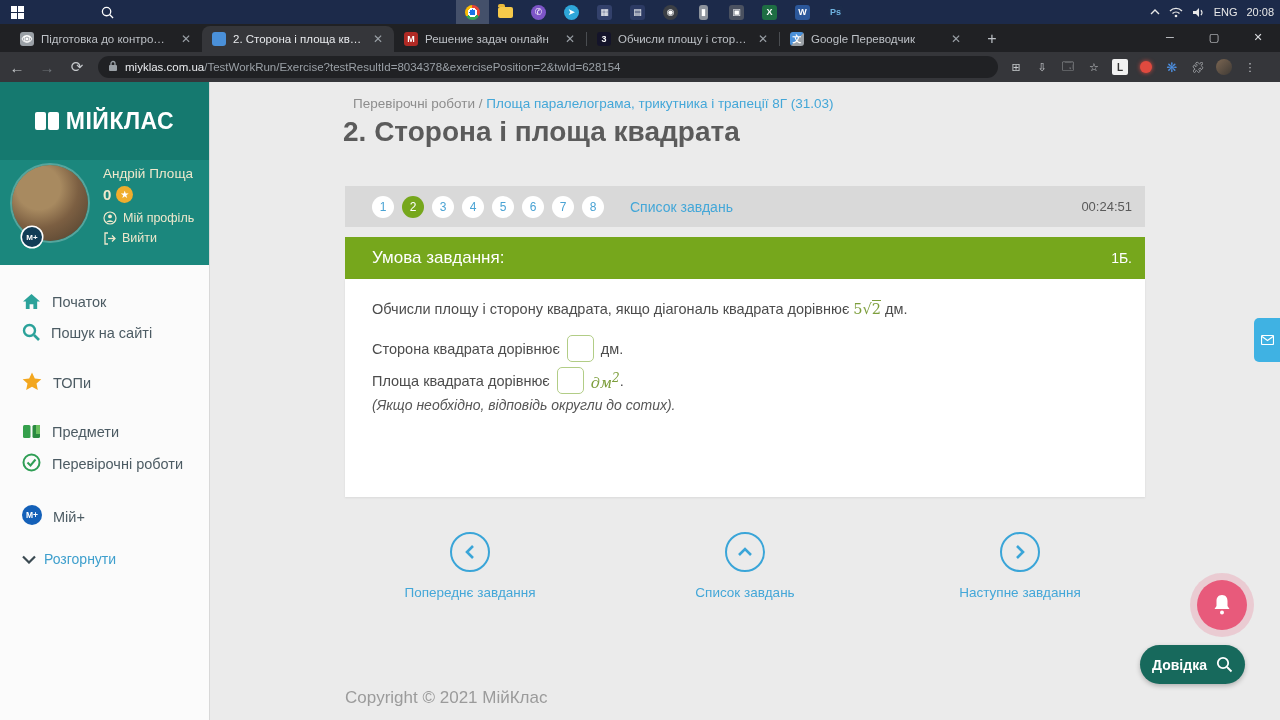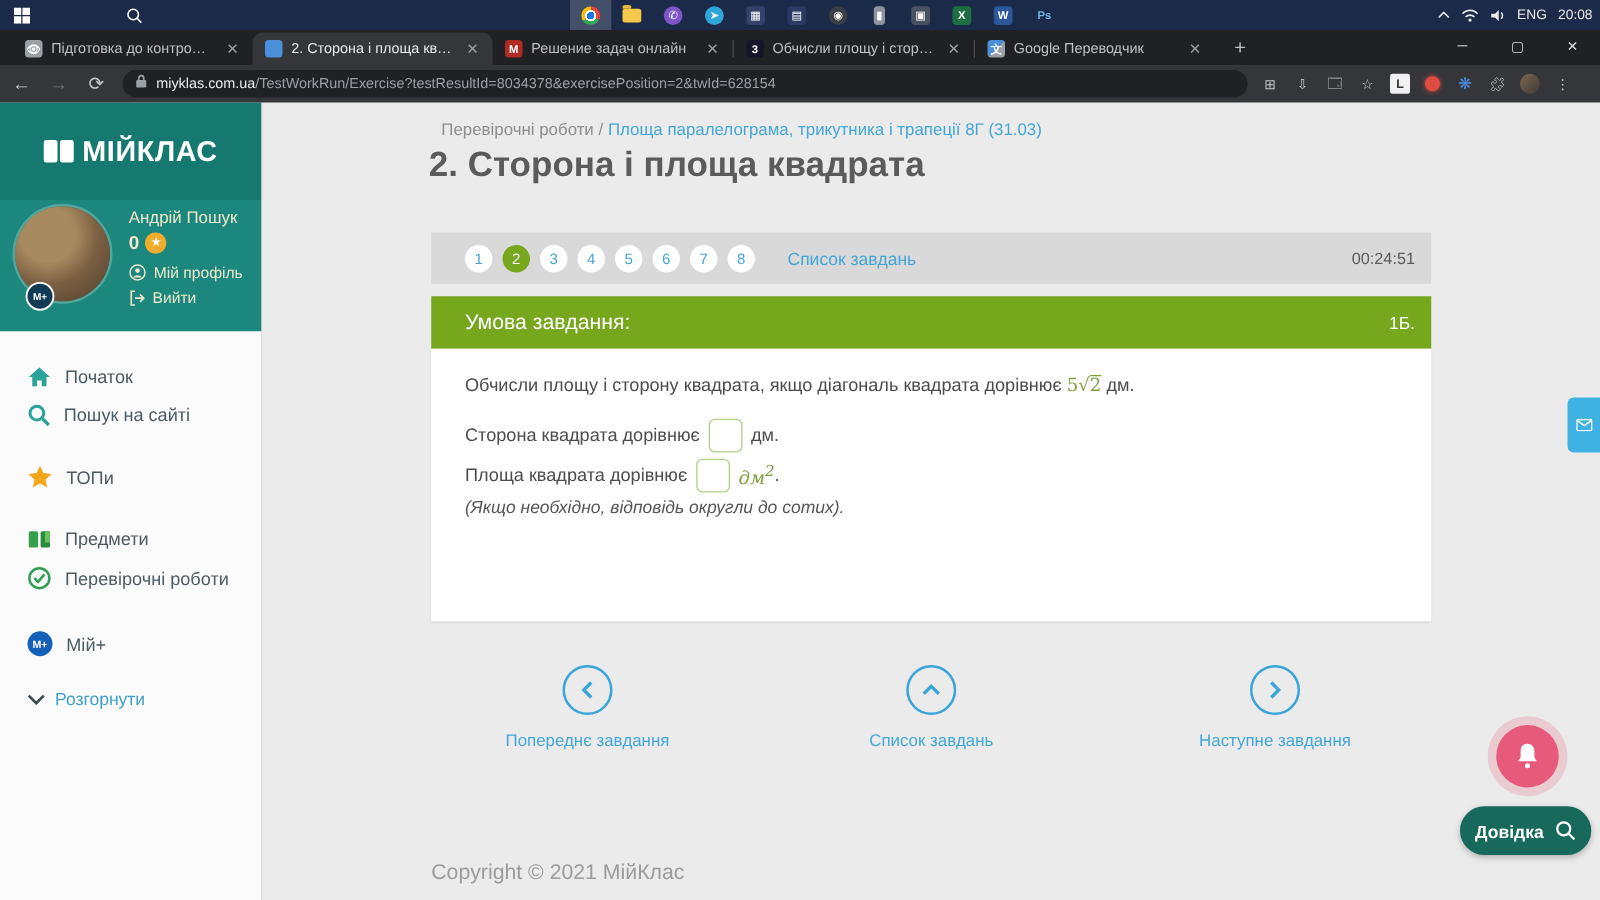--- a/index.html
+++ b/index.html
@@ -105,21 +105,21 @@
   .bottom-nav { position:absolute; top:450px; left:345px; width:800px; }
   .bn-item { position:absolute; width:220px; text-align:center; color:#44a7d8; font-size:13.5px; }
   .bn-circle { width:40px; height:40px; border:2px solid #3aa5d8; border-radius:50%; margin:0 auto 13px auto; display:flex; align-items:center; justify-content:center; }
   .bn-prev { left:15px; } .bn-list { left:290px; } .bn-next { left:565px; }
 
   .copyright { position:absolute; top:606px; left:345px; width:800px; text-align:left; color:#9b9b9b; font-size:17px; }
 
   
   .mail-tab { position:absolute; right:0; top:236px; width:26px; height:44px; background:#3fb2e3; border-radius:5px 0 0 5px; display:flex; align-items:center; justify-content:center; }
   .bell-btn { position:absolute; left:1197px; top:498px; width:50px; height:50px; border-radius:50%; background:#e85a7b; display:flex; align-items:center; justify-content:center; box-shadow:0 0 0 7px rgba(232,90,123,.22); }
-  .help-btn { position:absolute; left:1168px; top:563px; width:105px; height:39px; border-radius:20px; background:#17695c; color:#fff; display:flex; align-items:center; justify-content:center; gap:9px; font-size:14px; font-weight:bold; box-shadow:0 2px 5px rgba(0,0,0,.25); }
+  .help-btn { position:absolute; left:1140px; top:563px; width:105px; height:39px; border-radius:20px; background:#17695c; color:#fff; display:flex; align-items:center; justify-content:center; gap:9px; font-size:14px; font-weight:bold; box-shadow:0 2px 5px rgba(0,0,0,.25); }
 </style>
 </head>
 <body>
 
 <div class="screen">
 
   <div class="taskbar">
     <div class="tb-start">
       <svg width="13" height="13" viewBox="0 0 13 13">
           <rect x="0" y="0" width="6" height="6" fill="#fff"></rect>
@@ -270,21 +270,21 @@
             <span></span>
             <span></span>
           </span>
         <span class="logo-text">МІЙКЛАС</span>
       </div>
       <div class="profile-band">
         <div class="avatar">
           <div class="avatar-badge">М+</div>
         </div>
         <div class="prof-col">
-          <div class="prof-name">Андрій Пошук</div>
+          <div class="prof-name">Андрій Площа</div>
           <div class="prof-pts">
             <span>0</span>
             <span class="star-badge">★</span>
           </div>
           <div class="prof-link">
             <svg width="14" height="14" viewBox="0 0 14 14">
                 <circle cx="7" cy="7" r="6" fill="none" stroke="#efe8cc" stroke-width="1.2"></circle>
                 <circle cx="7" cy="5.4" r="1.9" fill="#efe8cc"></circle>
                 <path d="M3.4 11 A4.4 4.4 0 0 1 10.6 11" fill="#efe8cc"></path>
               </svg>

